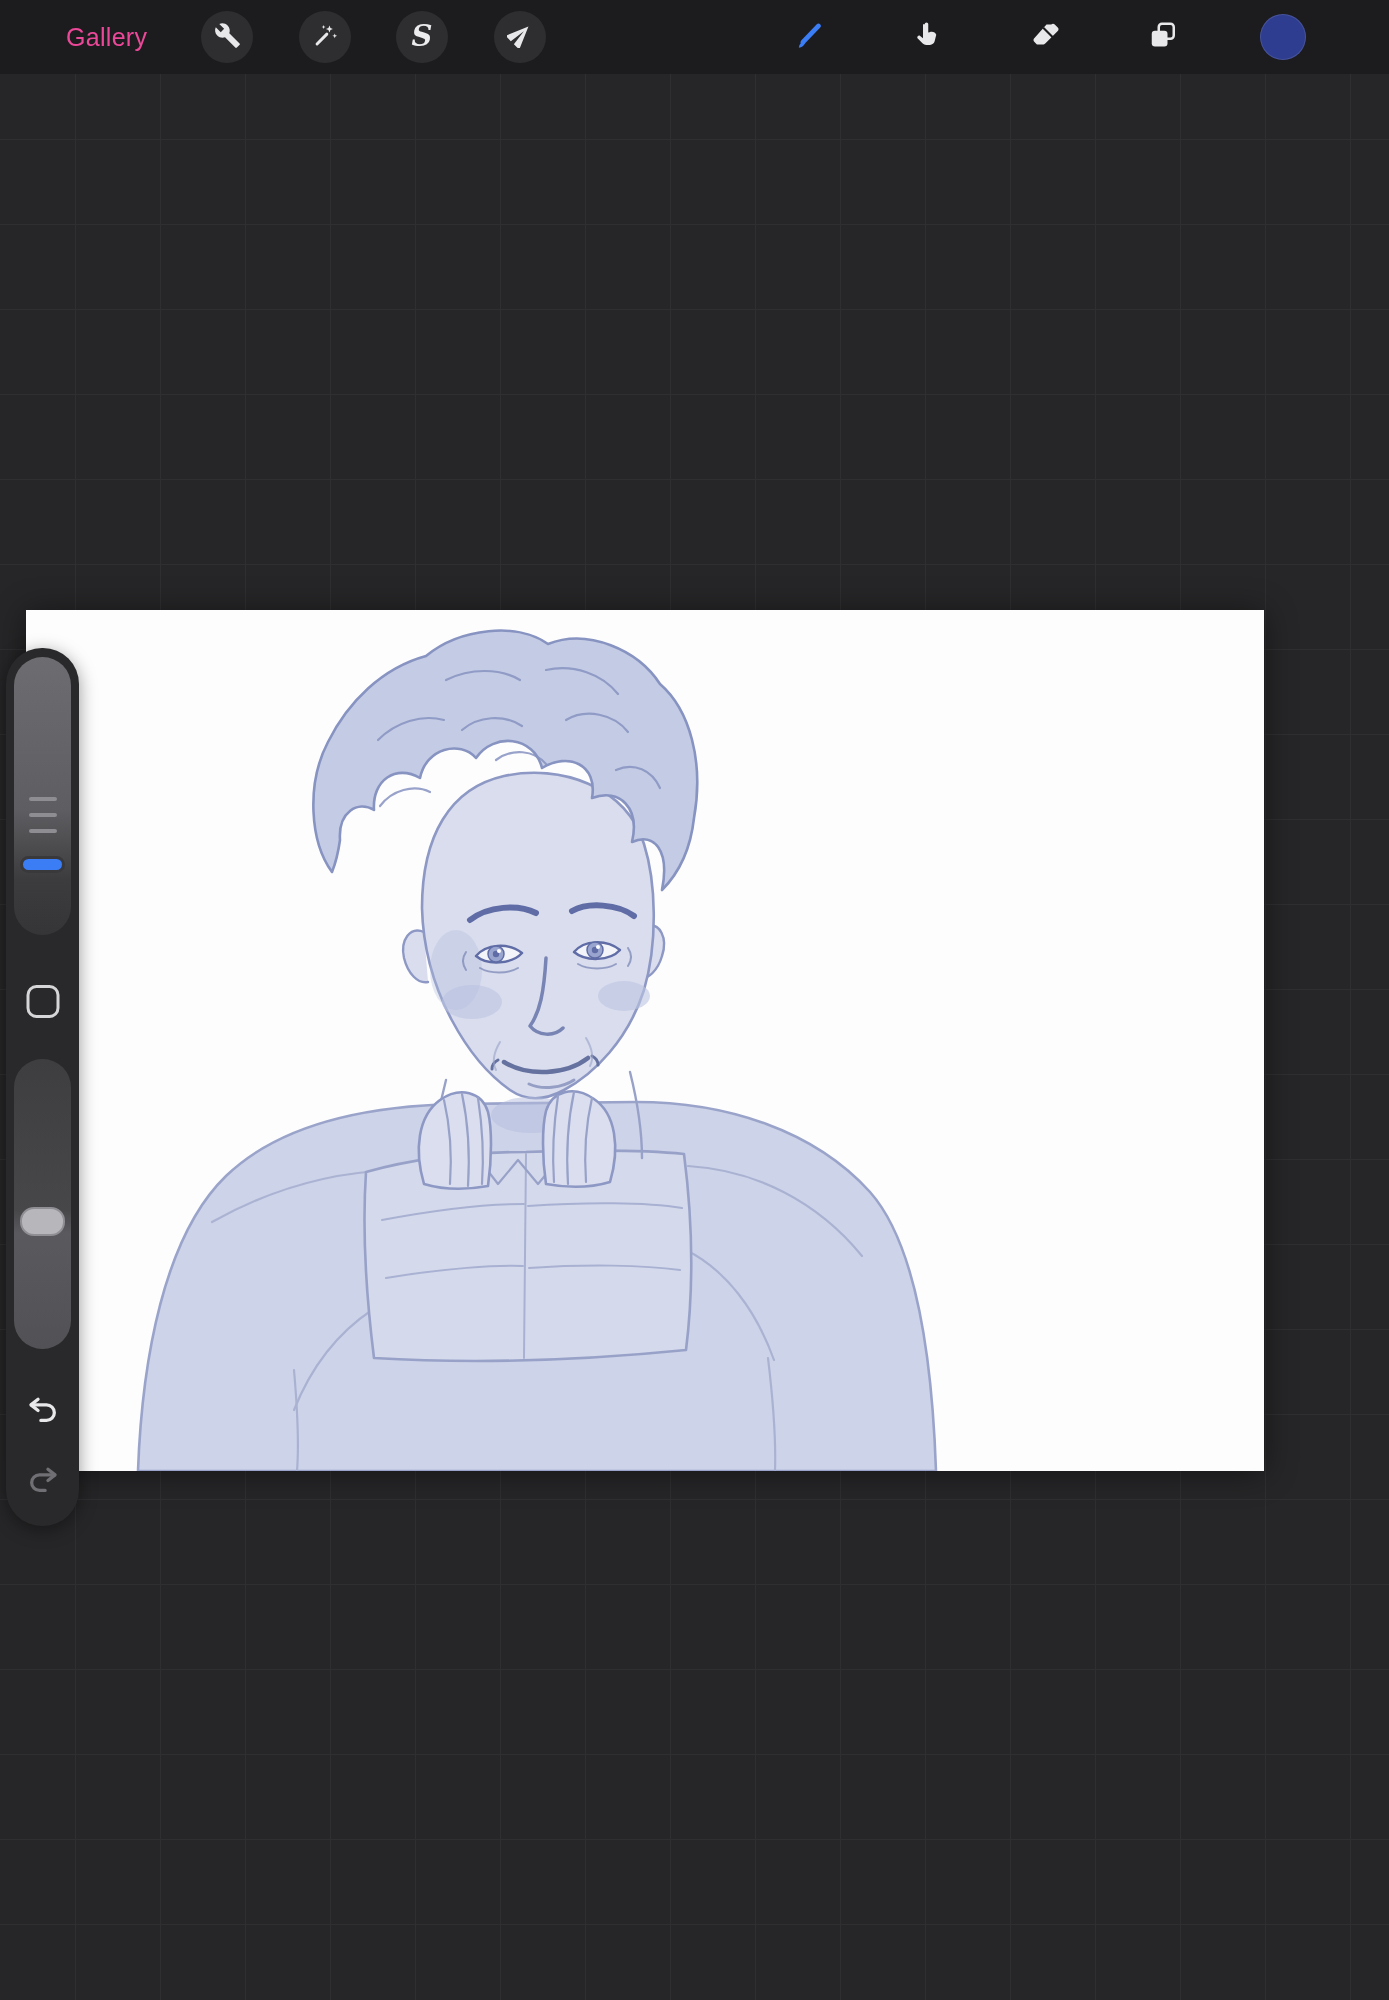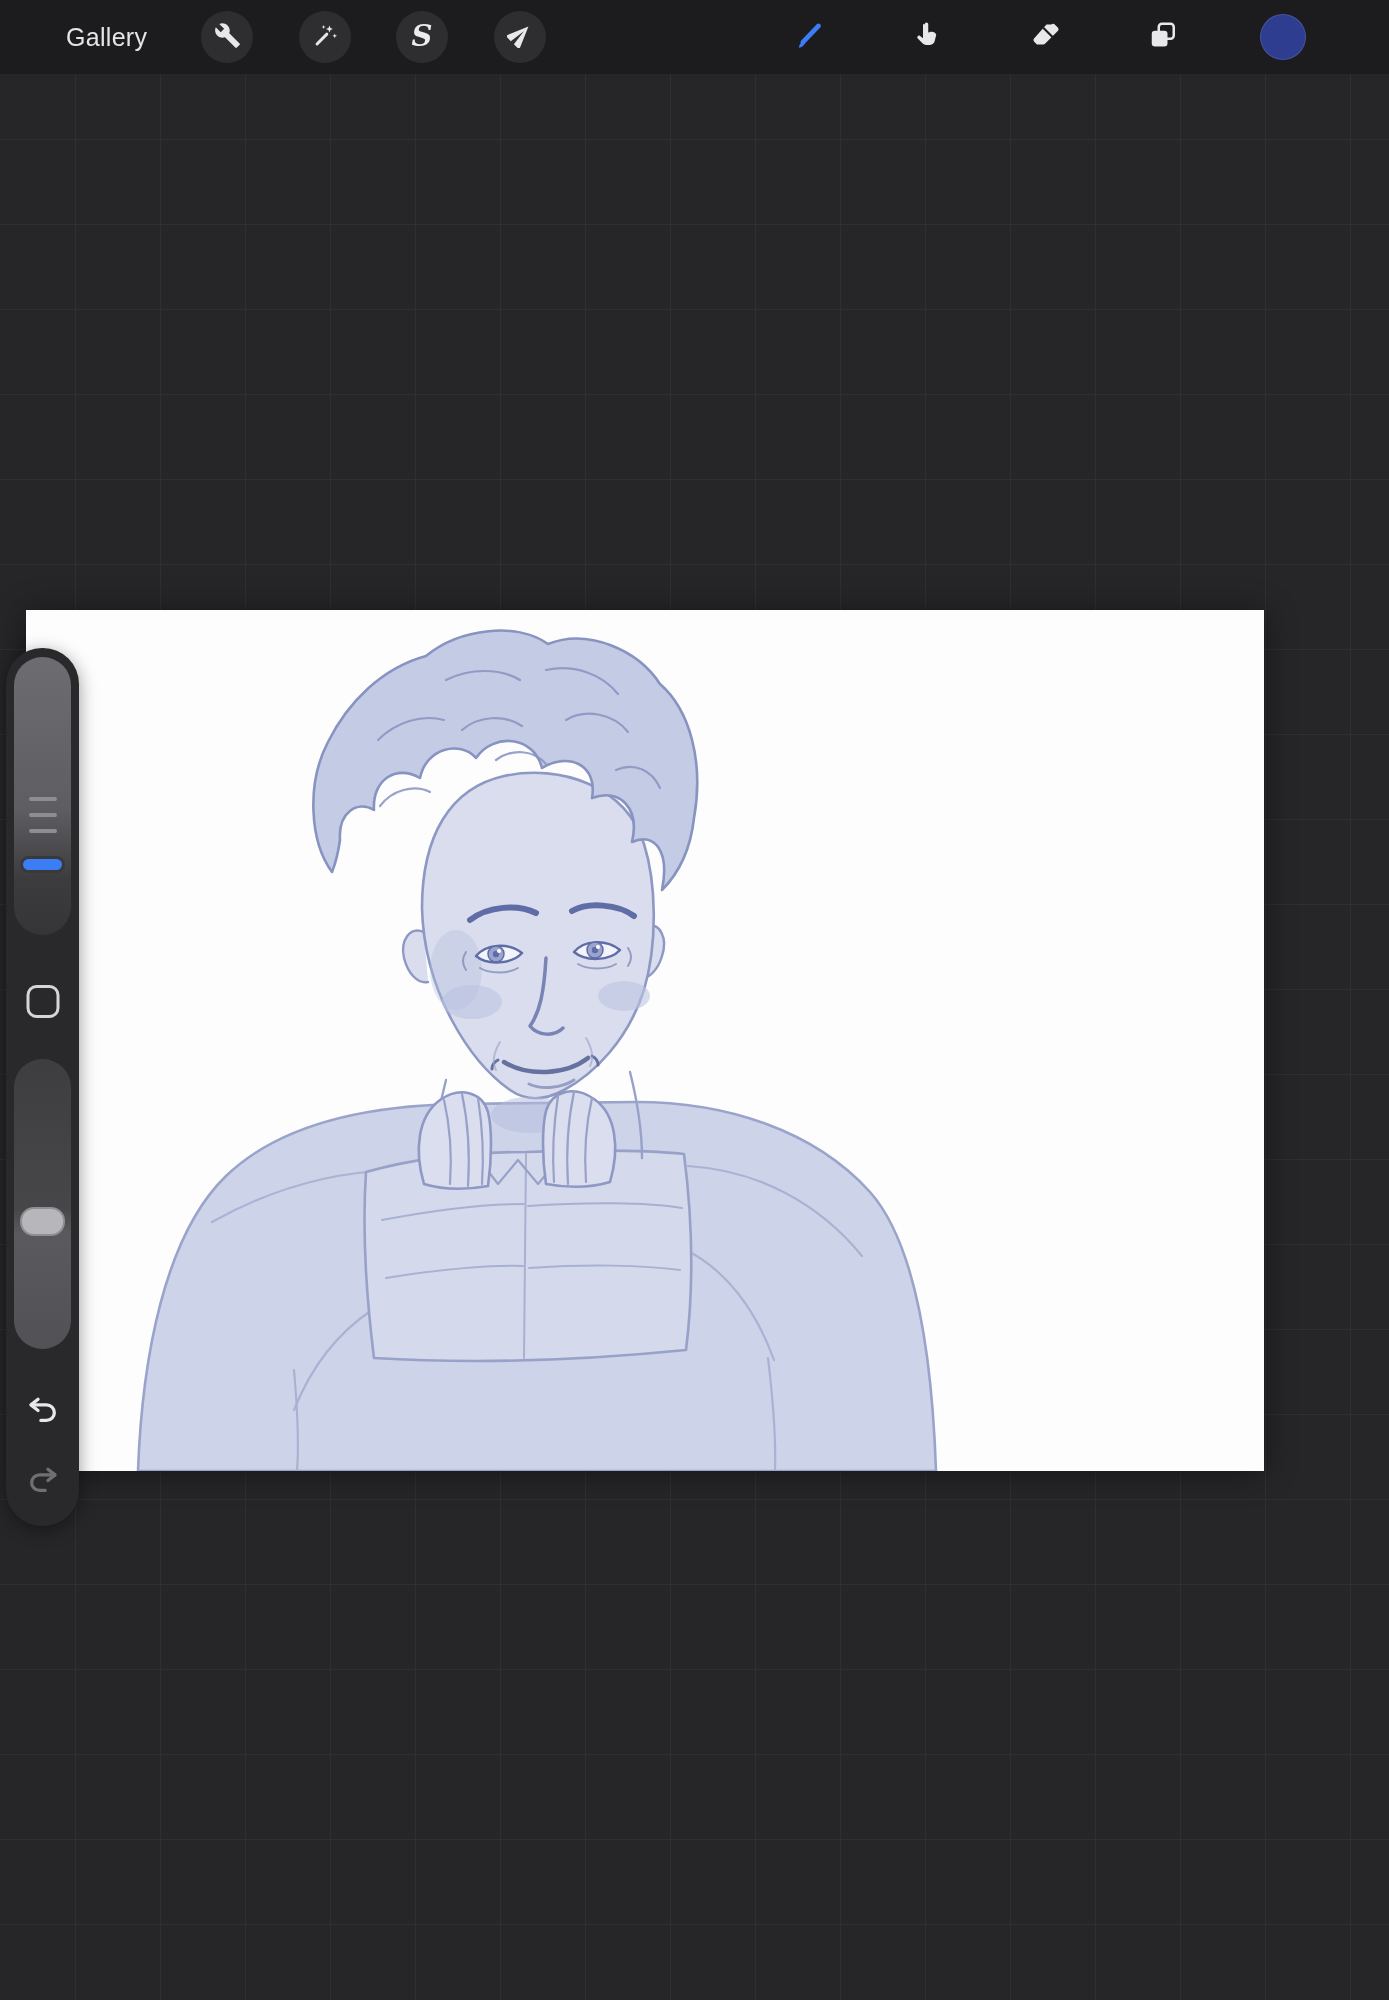--- a/index.html
+++ b/index.html
@@ -21,21 +21,21 @@
     background:var(--canvas-area-bg,#262628);
     font-family:"Liberation Sans",sans-serif;
   }
   
   .toolbar{
     position:absolute;top:0;left:0;width:100%;height:74px;
     background:var(--toolbar-bg,#1c1c1e);z-index:30;
   }
   .gallery-btn{
     position:absolute;left:66px;top:0;height:74px;display:flex;align-items:center;
-    color:#e5e5e5;font-size:25px;letter-spacing:.3px;cursor:pointer;
+    color:#ec4899;font-size:25px;letter-spacing:.3px;cursor:pointer;
   }
   .tool-circle{
     position:absolute;top:11px;width:52px;height:52px;border-radius:50%;
     background:#2e2e30;display:flex;align-items:center;justify-content:center;cursor:pointer;
   }
   .tool-plain{
     position:absolute;top:11px;width:52px;height:52px;display:flex;
     align-items:center;justify-content:center;cursor:pointer;
   }
   .sel-glyph{font-family:"DejaVu Serif",serif;font-style:italic;font-weight:bold;

